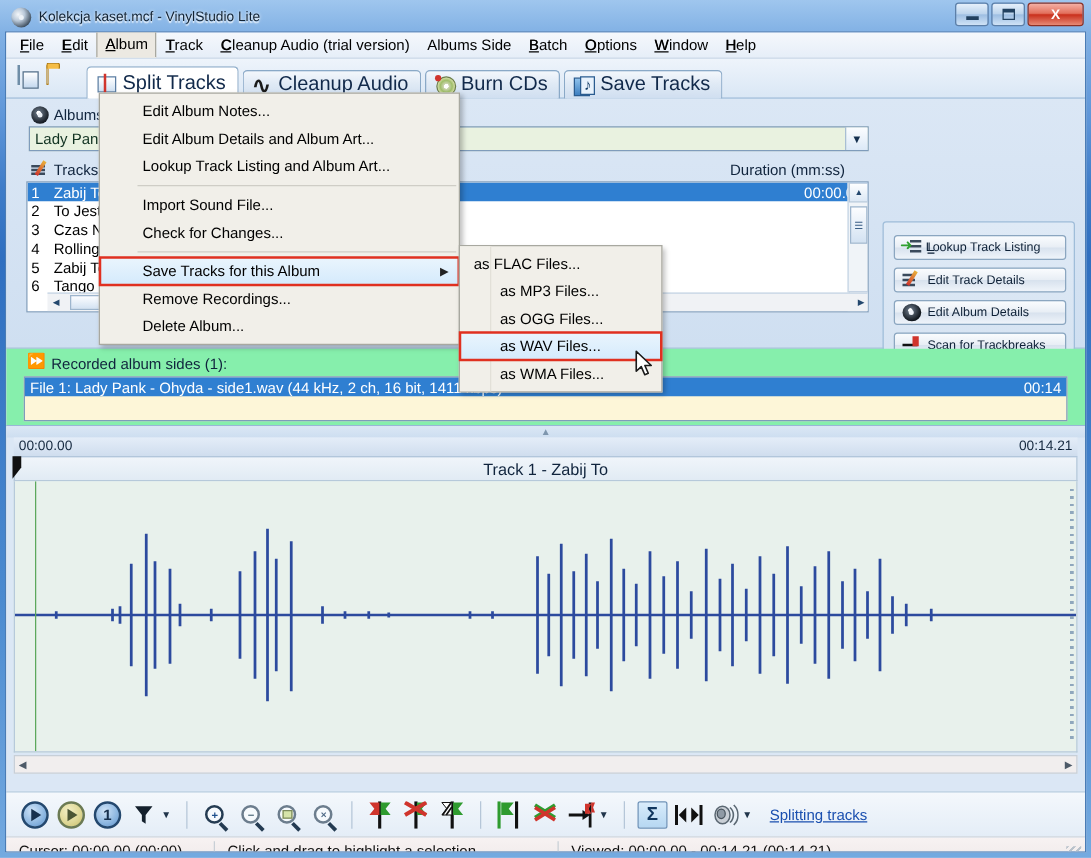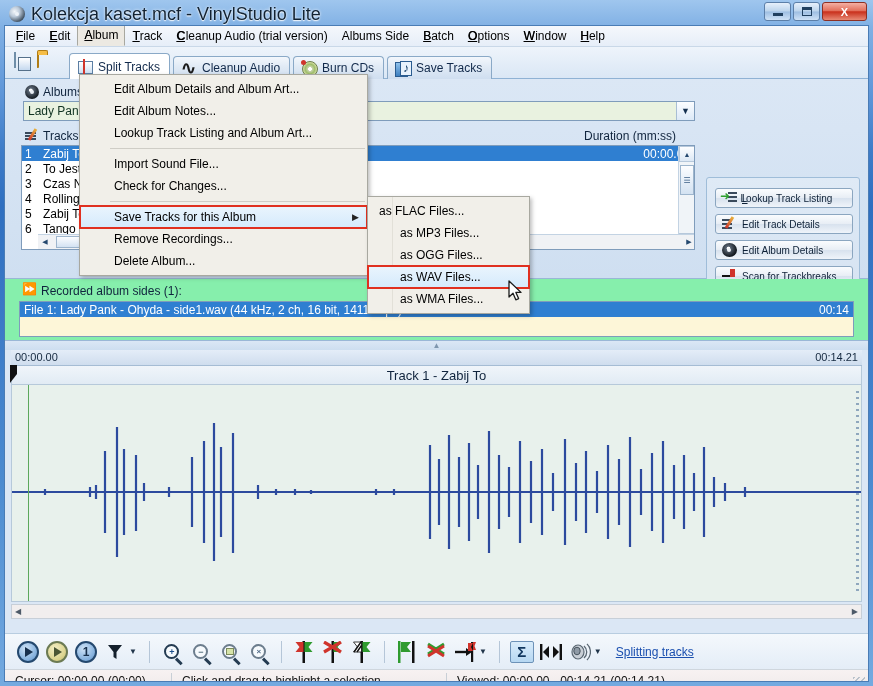--- a/index.html
+++ b/index.html
@@ -28,21 +28,21 @@
   #title-icon {
     width: 16px; height: 16px; border-radius: 50%;
     background: radial-gradient(circle at 35% 35%, #f4f7fa 0%, #b9c8d8 35%, #3c4c5c 75%, #1b242e 100%);
     position: relative; margin-right: 6px; flex: none;
   }
   #title-icon::after {
     content:""; position:absolute; left:6px; top:6px; width:4px; height:4px;
     border-radius:50%; background:#eef3f8;
   }
   #title-text {
-    color: #123; font-size: 18px; font-weight: normal;
+    color: #123; font-size: 11px; font-weight: normal;
     text-shadow: 0 1px 1px rgba(255,255,255,.85), 0 0 3px rgba(255,255,255,.9);
     white-space: nowrap;
   }
   #win-buttons { position: absolute; right: 6px; top: 2px; display: flex; gap: 2px; }
   .win-btn {
     width: 27px; height: 19px; border-radius: 3px;
     border: 1px solid #5c7fa8;
     display: flex; align-items: center; justify-content: center;
     background: linear-gradient(to bottom,#e6f0fb 0%,#bcd4ec 48%,#9dbee2 52%,#cfe2f6 100%);
     color: #21405f; font-size: 11px; font-family: "Liberation Sans", sans-serif;
@@ -107,21 +107,21 @@
     content:""; position:absolute; left:0; top:-3px; width:9px; height:4px;
     background:#f5bd46; border:1px solid #b07c14; border-bottom:none; border-radius:2px 2px 0 0;
   }
   #tabs { display: flex; align-items: flex-end; gap: 3px; margin-left: 6px; height: 32px; }
   .tab {
     display: flex; align-items: center; gap: 5px;
     height: 23px; padding: 0 9px 0 7px;
     border: 1px solid #8aa9c7; border-bottom: none;
     border-radius: 4px 4px 0 0;
     background: linear-gradient(to bottom,#f3f7fc 0%,#e0eaf5 45%,#cfdef0 100%);
-    font-size: 12px; color: #11294a; white-space: nowrap;
+    font-size: 16px; color: #11294a; white-space: nowrap;
     position: relative; top: 1px;
   }
   .tab.active {
     background: #ffffff; height: 26px; top: 1px;
     border-color: #8aa9c7; font-weight: normal;
     z-index: 5;
   }
   .tabico { width: 16px; height: 15px; position: relative; flex: none; }
   
   .ti-split::before{content:"";position:absolute;left:1px;top:2px;width:13px;height:11px;
@@ -717,22 +717,22 @@
       <div class="sb-cell" style="width:166px;">Cursor: 00:00.00 (00:00)</div>
       <div class="sb-div"></div>
       <div class="sb-cell" style="width:274px;">Click and drag to highlight a selection</div>
       <div class="sb-div"></div>
       <div class="sb-cell">Viewed: 00:00.00 - 00:14.21 (00:14.21)</div>
       <div style="position:absolute;right:3px;bottom:2px;width:12px;height:12px;
                   background:repeating-linear-gradient(135deg,#b9c2cb 0 1.5px,transparent 1.5px 4px);"></div>
     </div>
 
     <div id="album-menu">
+      <div class="mi">Edit Album Notes...</div>
       <div class="mi">Edit Album Details and Album Art...</div>
-      <div class="mi">Edit Album Notes...</div>
       <div class="mi">Lookup Track Listing and Album Art...</div>
       <div class="mi-sep"></div>
       <div class="mi">Import Sound File...</div>
       <div class="mi">Check for Changes...</div>
       <div class="mi-sep"></div>
       <div class="mi hl">
         <span>Save Tracks for this Album</span>
         <span class="sub">▶</span>
       </div>
       <div class="mi">Remove Recordings...</div>

